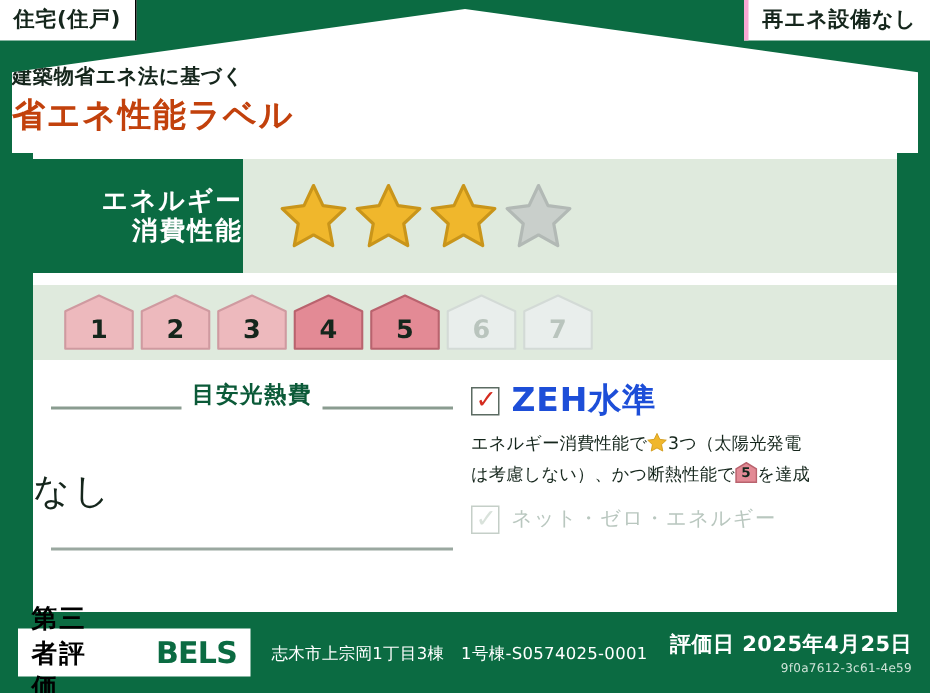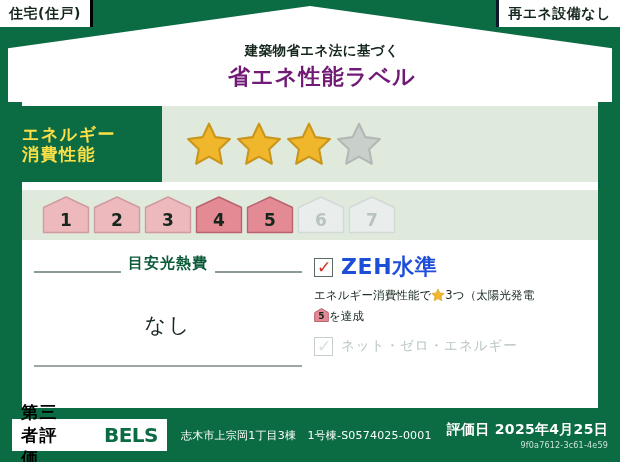--- a/index.html
+++ b/index.html
@@ -27,51 +27,50 @@
     color: #15261c;
     font-size: 14px;
     font-weight: bold;
     letter-spacing: 0.5px;
     line-height: 26px;
     height: 27px;
     padding: 0 9px;
     white-space: nowrap;
     z-index: 6;
   }
-  #badge-left  { left: 0;  border-right: 3px solid #000000; text-align: right; }
-  #badge-right { right: 0; border-left: 3px solid #0f172a; }
+  #badge-left  { left: 0;  border-right: 1px solid #000000; text-align: right; }
+  #badge-right { right: 0; border-left: 3px solid #f9a8d4; }
 
   
   #roof {
     position: absolute;
     left: 8px;
     top: 6px;
     width: 604px;
     height: 96px;
     background: #ffffff;
     clip-path: polygon(50% 0%, 100% 44%, 100% 100%, 0% 100%, 0% 44%);
     z-index: 2;
   }
   #roof-inner {
     position: absolute;
     left: 0; right: 0;
     top: 36px;
-    text-align: center;
-    padding-left: 24px;
+    text-align: left;
   }
   #roof-sub {
     font-size: 13.5px;
     font-weight: bold;
     color: #15261c;
     letter-spacing: 0.4px;
   }
   #roof-title {
     font-size: 22px;
     font-weight: bold;
-    color: #701a75;
+    color: #c2410c;
     letter-spacing: 1.2px;
     margin-top: 2px;
   }
 
   #body-panel {
     position: absolute;
     left: 22px;
     top: 100px;
     width: 576px;
     height: 308px;
@@ -88,25 +87,25 @@
     align-items: stretch;
     background: #dfeadd;
   }
   #row-energy { top: 6px;  height: 76px; }
   #row-insul  { top: 90px; height: 50px; }
 
   .perf-tag {
     width: 140px;
     flex: 0 0 140px;
     background: #0b6b42;
-    color: #fde047;
+    color: #ffffff;
     font-weight: bold;
     display: flex;
     flex-direction: column;
-    align-items: flex-start;
+    align-items: flex-end;
     justify-content: center;
     letter-spacing: 1.5px;
     line-height: 1.18;
   }
   #row-energy .perf-tag { font-size: 17px; }
   #row-insul  .perf-tag { font-size: 17px; }
 
   .perf-val {
     flex: 1;
     display: flex;
@@ -174,22 +173,22 @@
     background: #8a9c90;
   }
   #cost-title {
     font-size: 15px;
     font-weight: bold;
     color: #0b5a38;
     letter-spacing: 1px;
     white-space: nowrap;
   }
   #cost-value {
-    text-align: center;
-    font-size: 21px;
+    text-align: left;
+    font-size: 24px;
     color: #15261c;
     margin-top: 38px;
     letter-spacing: 2px;
   }
   #cost-rule-bottom {
     position: absolute;
     left: 12px;
     right: 12px;
     top: 117px;
     height: 2px;
@@ -427,21 +426,21 @@
         <div class="zeh-line">
           <span class="check-box">
             <span class="check-mark">✓</span>
           </span>
           <span id="zeh-title">ZEH水準</span>
         </div>
 
         <div id="zeh-desc">
           <span>エネルギー消費性能で</span><span class="inline-star"><svg width="14" height="14" viewBox="0 0 24 24">
                 <polygon points="12,1.6 15.2,8.4 22.6,9.3 17.2,14.4 18.6,21.8 12,18.2 5.4,21.8 6.8,14.4 1.4,9.3 8.8,8.4" fill="#f0b72c" stroke="#d19a18" stroke-width="1"></polygon>
-              </svg></span><span>3つ（太陽光発電</span><br><span class="inline-badge"><svg width="15" height="14" viewBox="0 0 15 14">
+              </svg></span><span>3つ（太陽光発電</span><br><span>は考慮しない）、かつ断熱性能で</span><span class="inline-badge"><svg width="15" height="14" viewBox="0 0 15 14">
                 <polygon points="7.5,0.5 14.3,4.6 14.3,13.5 0.7,13.5 0.7,4.6" fill="#e38a95" stroke="#b9636e" stroke-width="1"></polygon>
               </svg><span class="n">5</span></span><span>を達成</span>
         </div>
 
         <div class="zeh-line" id="zeh-line2">
           <span class="check-box muted">
             <span class="check-mark muted">✓</span>
           </span>
           <span id="zeh-nze-label">ネット・ゼロ・エネルギー</span>
         </div>

